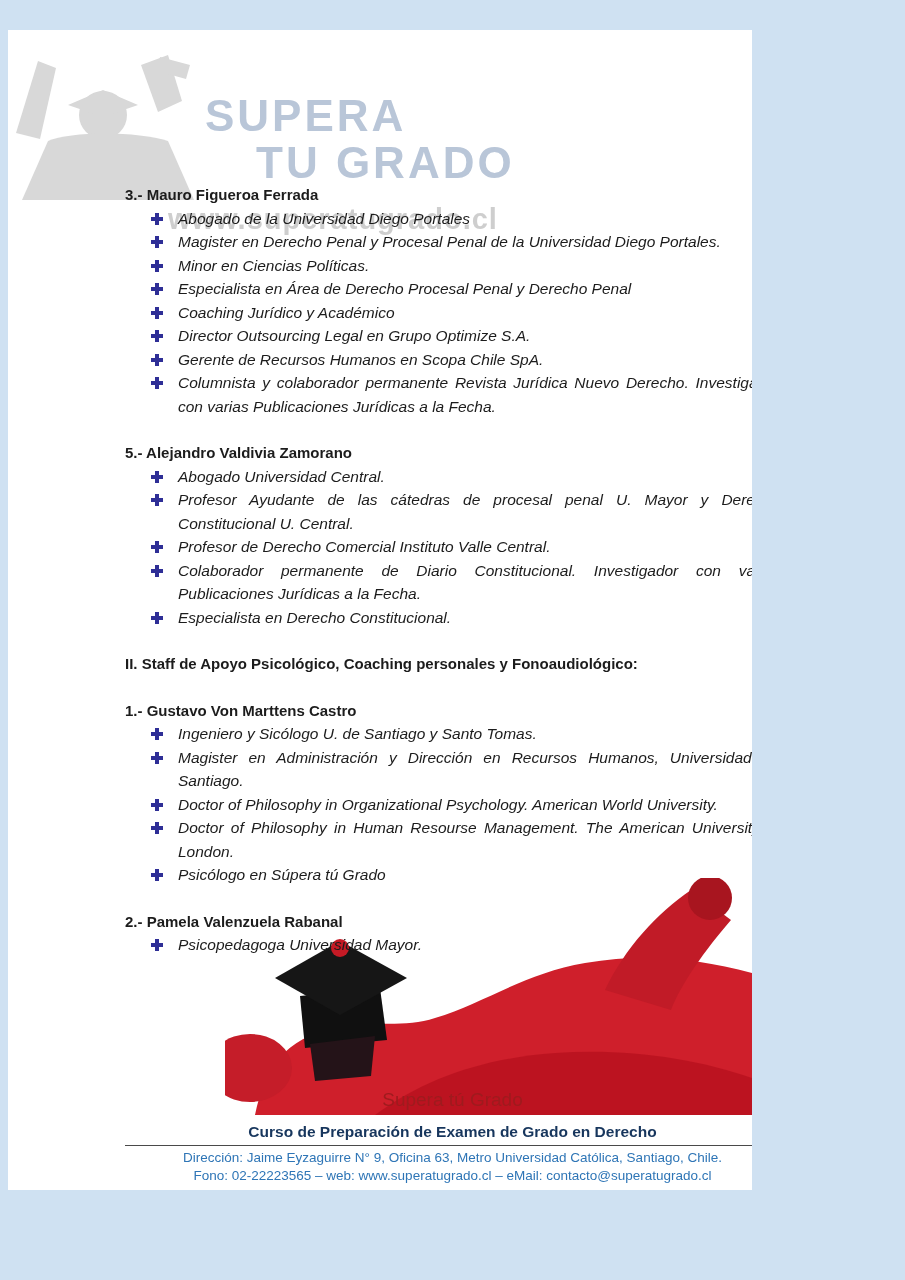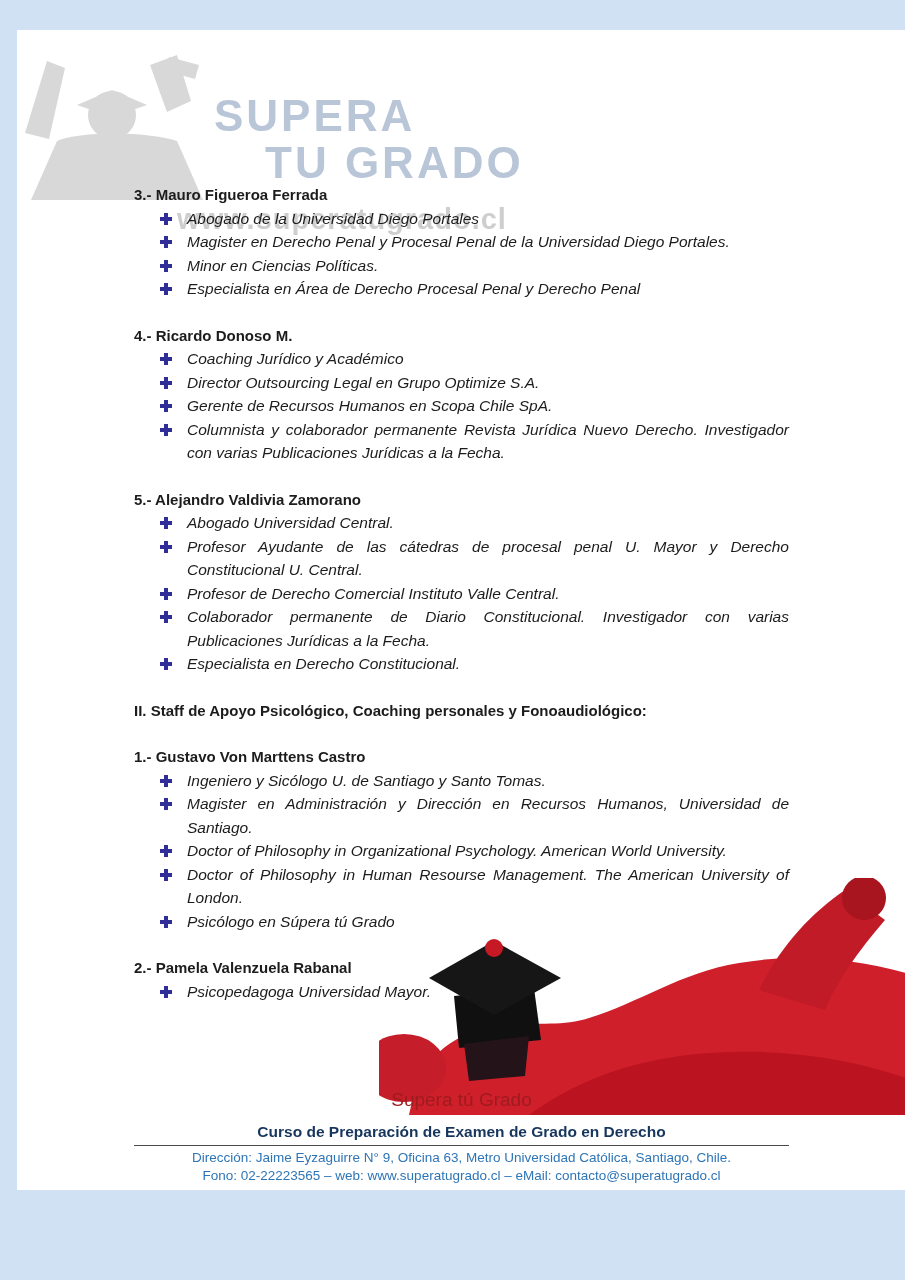--- a/index.html
+++ b/index.html
@@ -14,21 +14,21 @@
   }
   html,body{margin:0;padding:0;}
   body{
     width:905px;height:1280px;position:relative;
     background:var(--page-border);
     font-family:"Liberation Sans", sans-serif;
     color:var(--text);
     overflow:hidden;
   }
   .page{
-    position:absolute;left:17px;top:30px;width:889px;height:1160px;
+    position:absolute;left:8px;top:30px;width:744px;height:1160px;
     background:#ffffff;overflow:hidden;
   }
   
   .sil{position:absolute;left:0;top:25px;width:207px;height:145px;z-index:1;}
   .logo{
     position:absolute;left:197px;top:62px;z-index:1;
     color:var(--logo-gray-blue);font-weight:bold;font-size:44px;line-height:47px;letter-spacing:3px;
   }
   .logo .l2{margin-left:51px;}
   .url-wm{
@@ -106,21 +106,20 @@
       <li class="item">
           <span class="bullet"></span>
           <span class="txt">Minor en Ciencias Políticas.</span>
         </li>
       <li class="item">
           <span class="bullet"></span>
           <span class="txt">Especialista en Área de Derecho Procesal Penal y Derecho Penal</span>
         </li>
     </ul>
 
-    <h3 class="sec">4.- Ricardo Donoso M.</h3>
     <ul class="items">
       <li class="item">
           <span class="bullet"></span>
           <span class="txt">Coaching Jurídico y Académico</span>
         </li>
       <li class="item">
           <span class="bullet"></span>
           <span class="txt">Director Outsourcing Legal en Grupo Optimize S.A.</span>
         </li>
       <li class="item">

